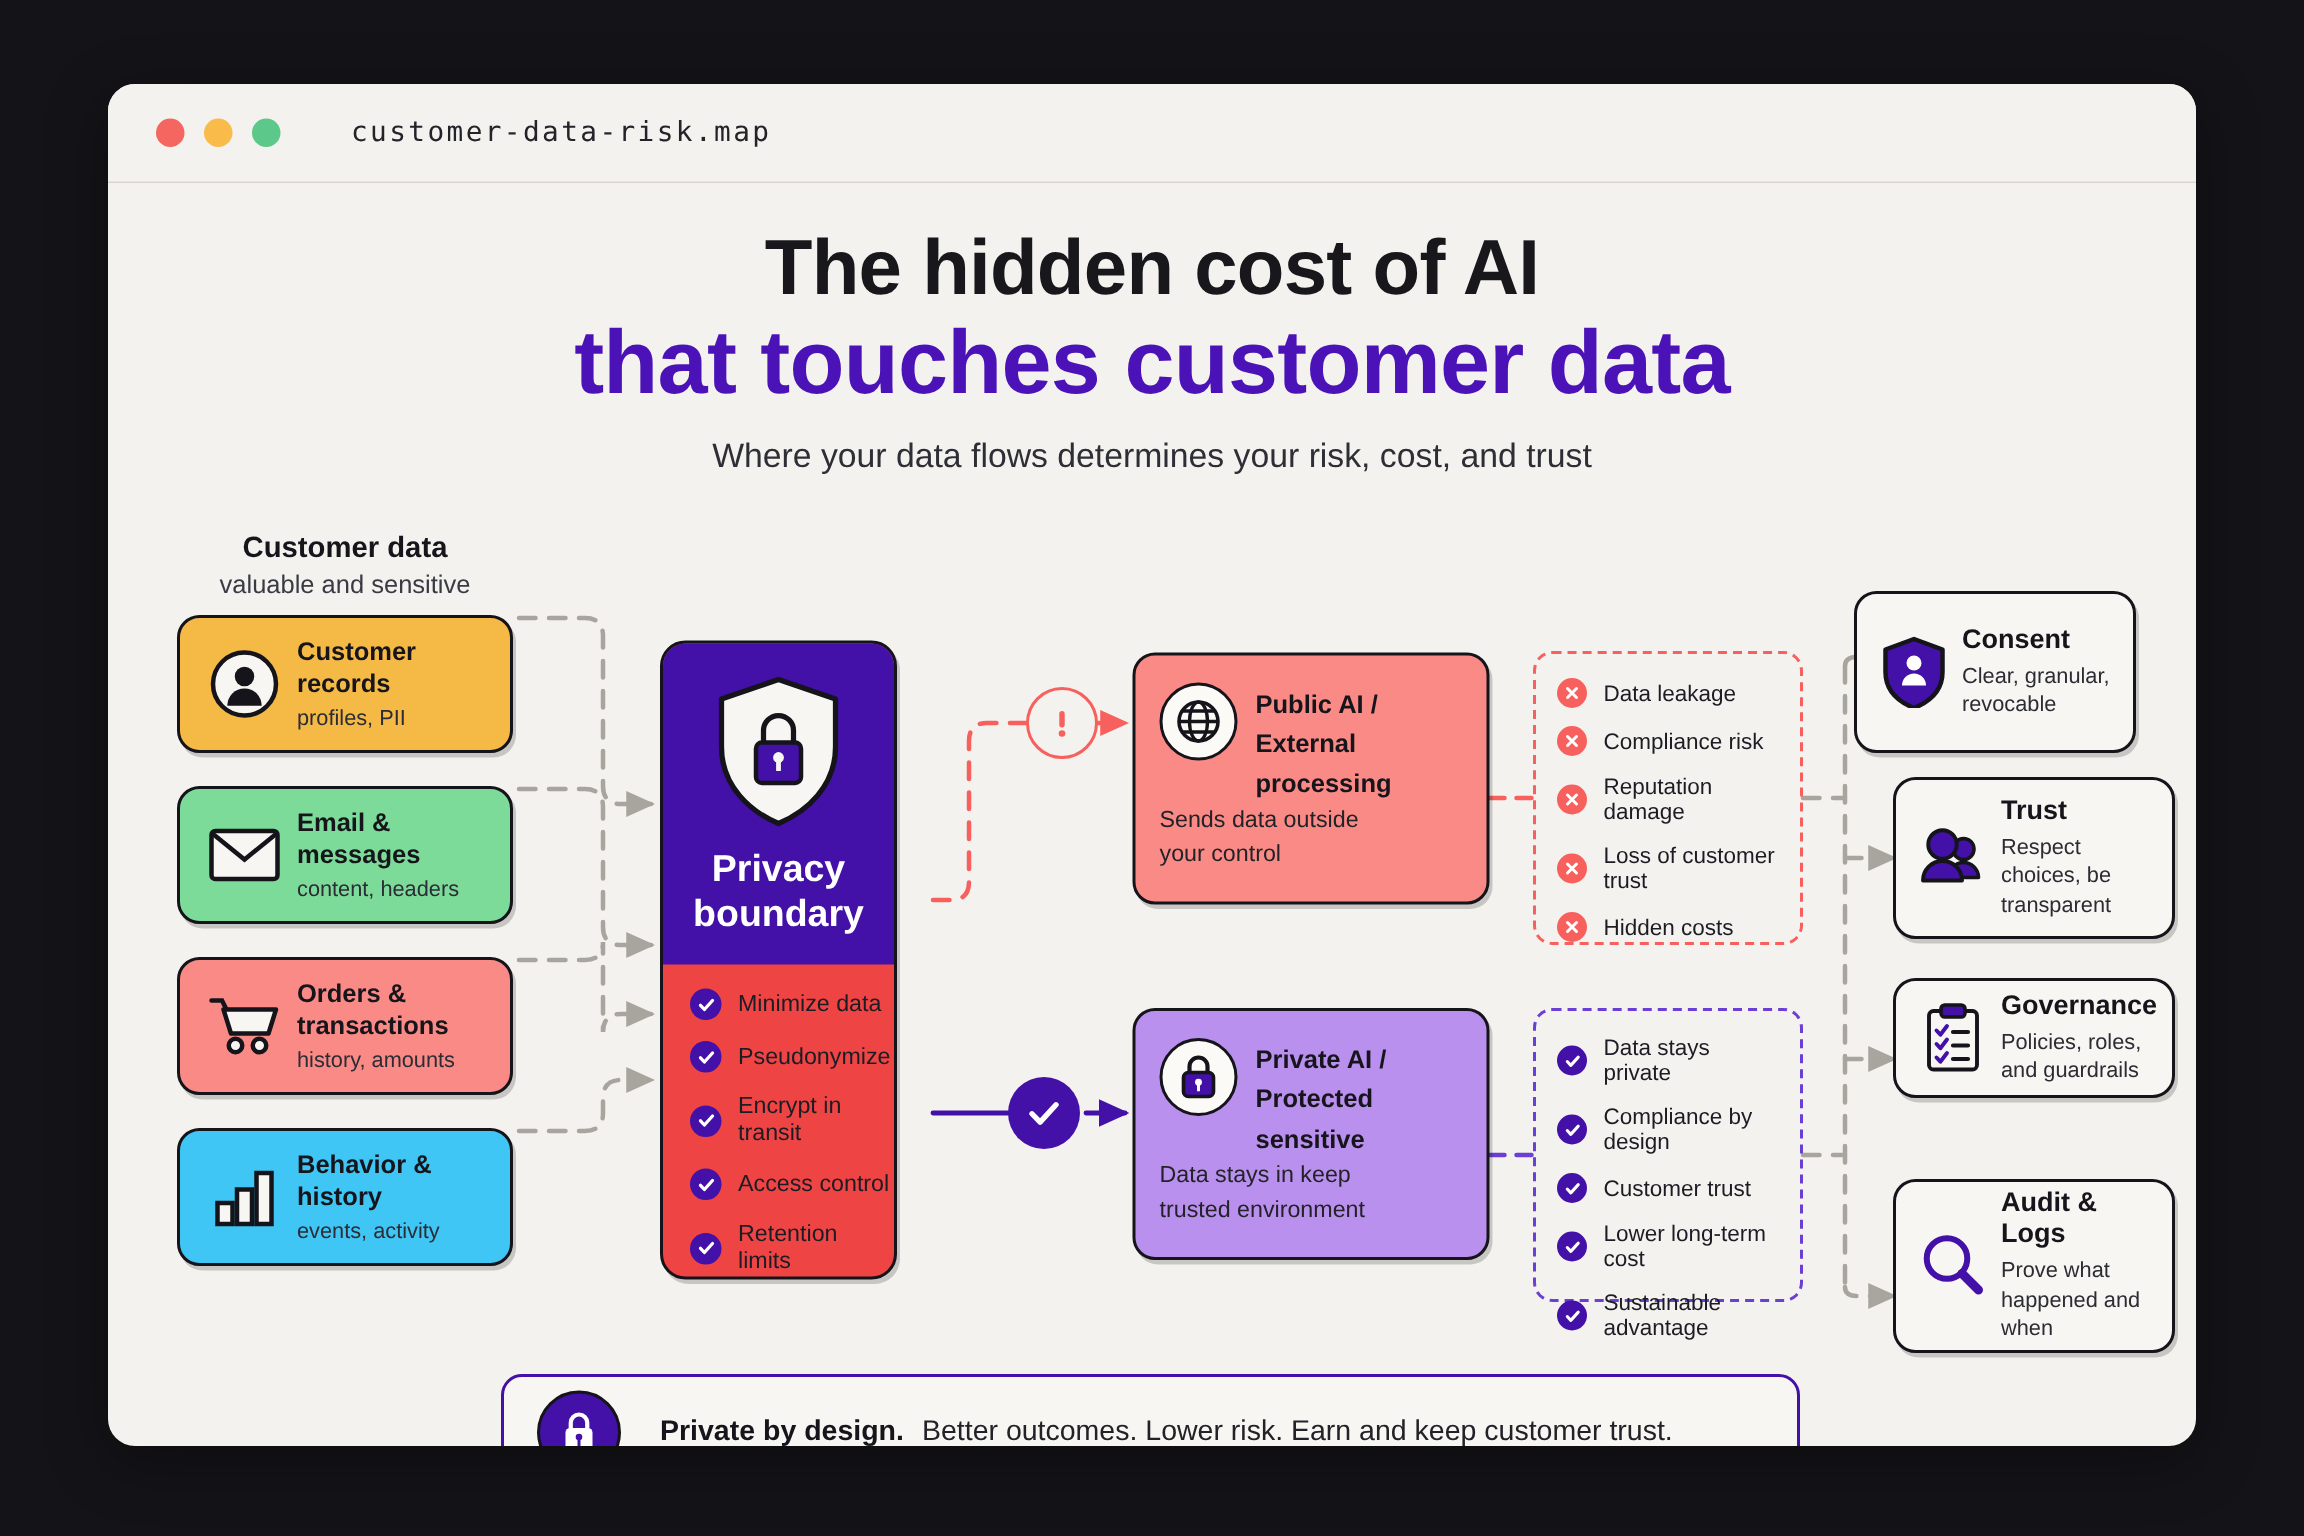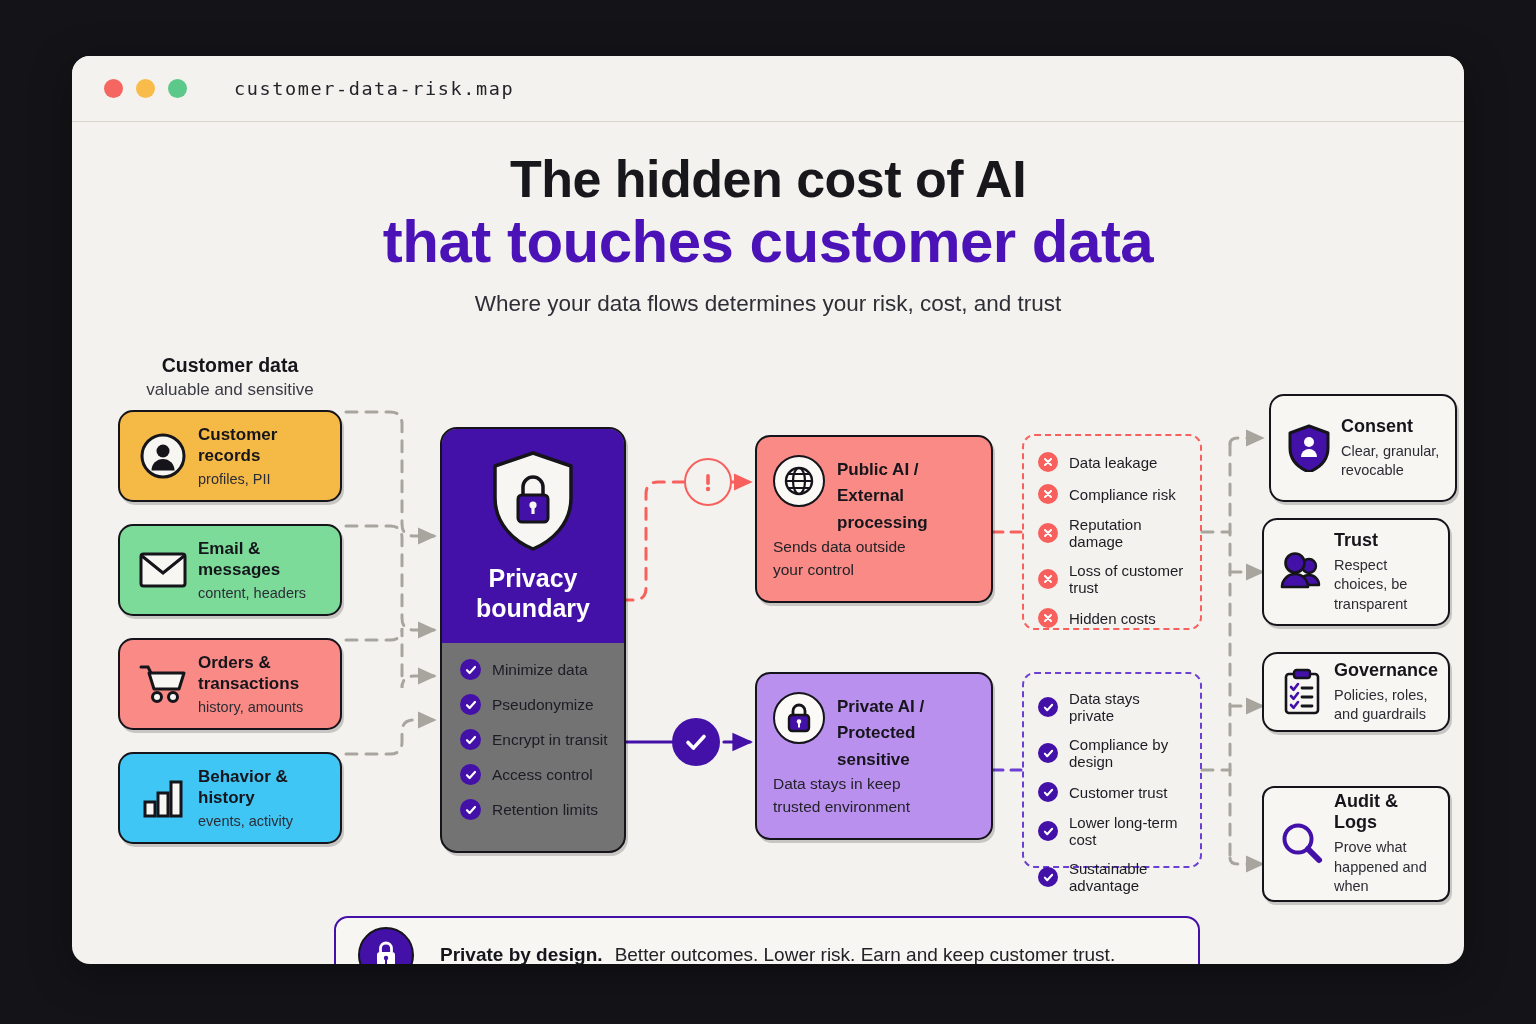--- a/index.html
+++ b/index.html
@@ -56,23 +56,23 @@
   .lcard .txt { padding-left: 4px; }
   .lcard .ttl { font-size: 17px; font-weight: 700; color: #15151b; line-height: 1.18; }
   .lcard .sub { font-size: 14.5px; color: #2c2c35; margin-top: 5px; }
 
   #col-label { position: absolute; left: 46px; top: 232px; width: 224px; text-align: center; }
   #col-label .a { font-size: 19.5px; font-weight: 700; color: #15151b; }
   #col-label .b { font-size: 17px; color: #3a3a44; margin-top: 3px; }
 
   
   #boundary {
-    position: absolute; left: 368px; top: 305px; width: 186px; height: 426px;
+    position: absolute; left: 368px; top: 305px; width: 158px; height: 426px;
     border: 2.6px solid #14141a; border-radius: 17px;
-    background: #737373; overflow: hidden;
+    background: #ef4444; overflow: hidden;
     box-shadow: 2px 3px 0 rgba(0,0,0,.18);
   }
   #bd-top { background: #4310A8; height: 214px; display: flex; flex-direction: column; align-items: center; padding-top: 20px; }
   #bd-title { color: #fff; font-size: 25px; font-weight: 700; text-align: center; line-height: 1.2; margin-top: 6px; }
   #bd-list { padding: 16px 0 0 18px; }
   .bl { display: flex; align-items: center; margin-bottom: 14px; font-size: 15.5px; color: #1c1c24; }
   .chk { width: 21px; height: 21px; border-radius: 50%; background: #4310A8; margin-right: 11px; flex: 0 0 21px; display:flex; align-items:center; justify-content:center; }
   .chk svg { width: 12px; height: 12px; }
 
   
@@ -436,21 +436,21 @@
       <div class="it">
           <span class="badge">
             <svg width="11" height="11" viewBox="0 0 12 12">
               <path d="M2 6.2l2.6 2.8L10 3" fill="none" stroke="#fff" stroke-width="2.2" stroke-linecap="round" stroke-linejoin="round"></path>
             </svg>
           </span>
           <span>Sustainable advantage</span>
         </div>
     </div>
 
-    <div class="card rcard" style="left:1197px; top:272px; height:108px;">
+    <div class="card rcard" style="left:1164px; top:272px; height:108px;">
       <span class="ico">
         <svg width="42" height="48" viewBox="0 0 42 48">
             <path d="M21 2l19 7v15c0 13-9 20-19 24C11 44 2 37 2 24V9z" fill="#4310A8" stroke="#14141a" stroke-width="3" stroke-linejoin="round"></path>
             <circle cx="21" cy="18" r="5" fill="#fff"></circle>
             <path d="M13 33a8 8 0 0116 0z" fill="#fff"></path>
           </svg>
       </span>
       <span class="txt">
         <div class="ttl">Consent</div>
         <div class="sub">Clear, granular, revocable</div>
@@ -486,21 +486,21 @@
               <path d="M21 20h10M21 29h10M21 38h10"></path>
             </g>
           </svg>
       </span>
       <span class="txt">
         <div class="ttl">Governance</div>
         <div class="sub">Policies, roles, and guardrails</div>
       </span>
     </div>
 
-    <div class="card rcard" style="left:1190px; top:664px; height:116px;border-radius:12px;">
+    <div class="card rcard" style="left:1190px; top:664px; height:116px;">
       <span class="ico">
         <svg width="46" height="46" viewBox="0 0 46 46">
             <circle cx="19" cy="18" r="13.5" fill="#F7F6F2" stroke="#4310A8" stroke-width="4"></circle>
             <path d="M29 28l11 11" stroke="#4310A8" stroke-width="6" stroke-linecap="round"></path>
           </svg>
       </span>
       <span class="txt">
         <div class="ttl">Audit &amp; Logs</div>
         <div class="sub">Prove what happened and when</div>
       </span>

